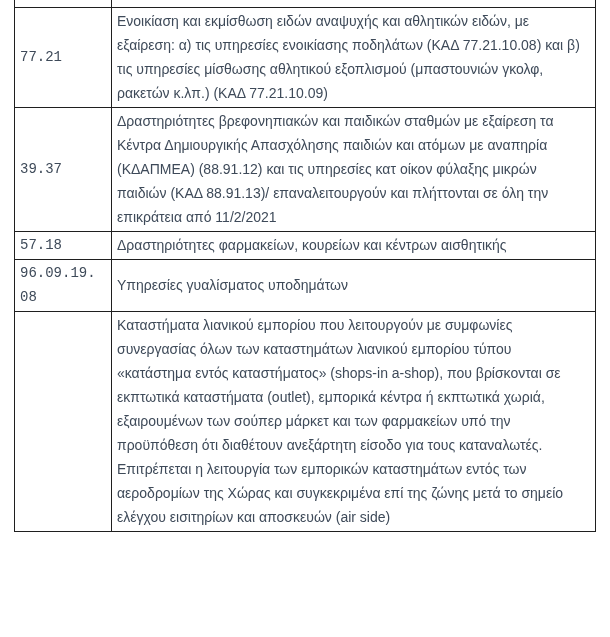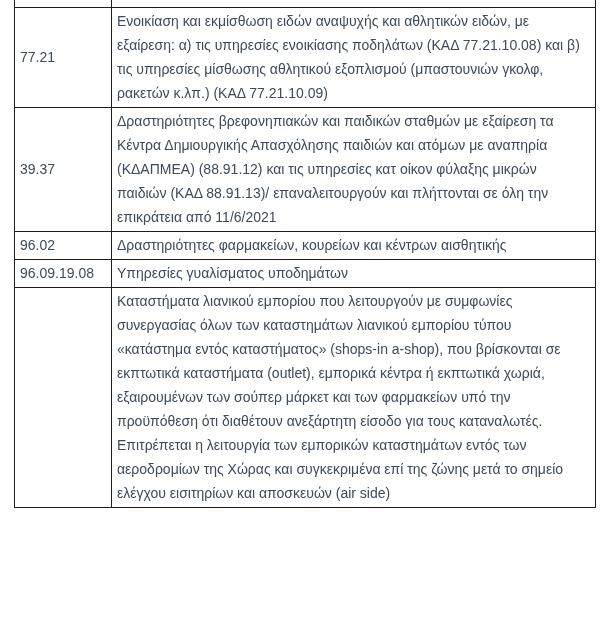--- a/index.html
+++ b/index.html
@@ -32,20 +32,21 @@
     word-wrap: break-word;
     overflow-wrap: break-word;
   }
   tr.row-sliver td {
     height: 7px;
     padding: 0;
     border-top: none;
   }
   td.code-cell {
     vertical-align: middle;
+    font-family: Liberation Mono, monospace;
   }
   td.desc-cell {
     vertical-align: middle;
     margin-left: 28px;
   }
 </style>
 </head>
 <body>
 
 <div class="table-wrap">
@@ -58,24 +59,24 @@
       <tr class="row-sliver">
         <td class="code-cell"></td>
         <td class="desc-cell"></td>
       </tr>
       <tr>
         <td class="code-cell">77.21</td>
         <td class="desc-cell">Ενοικίαση και εκμίσθωση ειδών αναψυχής και αθλητικών ειδών, με εξαίρεση: α) τις υπηρεσίες ενοικίασης ποδηλάτων (ΚΑΔ 77.21.10.08) και β) τις υπηρεσίες μίσθωσης αθλητικού εξοπλισμού (μπαστουνιών γκολφ, ρακετών κ.λπ.) (ΚΑΔ 77.21.10.09)</td>
       </tr>
       <tr>
         <td class="code-cell">39.37</td>
-        <td class="desc-cell">Δραστηριότητες βρεφονηπιακών και παιδικών σταθμών με εξαίρεση τα Κέντρα Δημιουργικής Απασχόλησης παιδιών και ατόμων με αναπηρία (ΚΔΑΠΜΕΑ) (88.91.12) και τις υπηρεσίες κατ οίκον φύλαξης μικρών παιδιών (ΚΑΔ 88.91.13)/ επαναλειτουργούν και πλήττονται σε όλη την επικράτεια από 11/6/2021</td>
+        <td class="desc-cell">Δραστηριότητες βρεφονηπιακών και παιδικών σταθμών με εξαίρεση τα Κέντρα Δημιουργικής Απασχόλησης παιδιών και ατόμων με αναπηρία (ΚΔΑΠΜΕΑ) (88.91.12) και τις υπηρεσίες κατ οίκον φύλαξης μικρών παιδιών (ΚΑΔ 88.91.13)/ επαναλειτουργούν και πλήττονται σε όλη την επικράτεια από 11/2/2021</td>
       </tr>
       <tr>
-        <td class="code-cell">96.02</td>
+        <td class="code-cell">57.18</td>
         <td class="desc-cell">Δραστηριότητες φαρμακείων, κουρείων και κέντρων αισθητικής</td>
       </tr>
       <tr>
         <td class="code-cell">96.09.19.08</td>
         <td class="desc-cell">Υπηρεσίες γυαλίσματος υποδημάτων</td>
       </tr>
       <tr>
         <td class="code-cell"></td>
         <td class="desc-cell">Καταστήματα λιανικού εμπορίου που λειτουργούν με συμφωνίες συνεργασίας όλων των καταστημάτων λιανικού εμπορίου τύπου «κατάστημα εντός καταστήματος» (shops-in a-shop), που βρίσκονται σε εκπτωτικά καταστήματα (outlet), εμπορικά κέντρα ή εκπτωτικά χωριά, εξαιρουμένων των σούπερ μάρκετ και των φαρμακείων υπό την προϋπόθεση ότι διαθέτουν ανεξάρτητη είσοδο για τους καταναλωτές. Επιτρέπεται η λειτουργία των εμπορικών καταστημάτων εντός των αεροδρομίων της Χώρας και συγκεκριμένα επί της ζώνης μετά το σημείο ελέγχου εισιτηρίων και αποσκευών (air side)</td>
       </tr>

